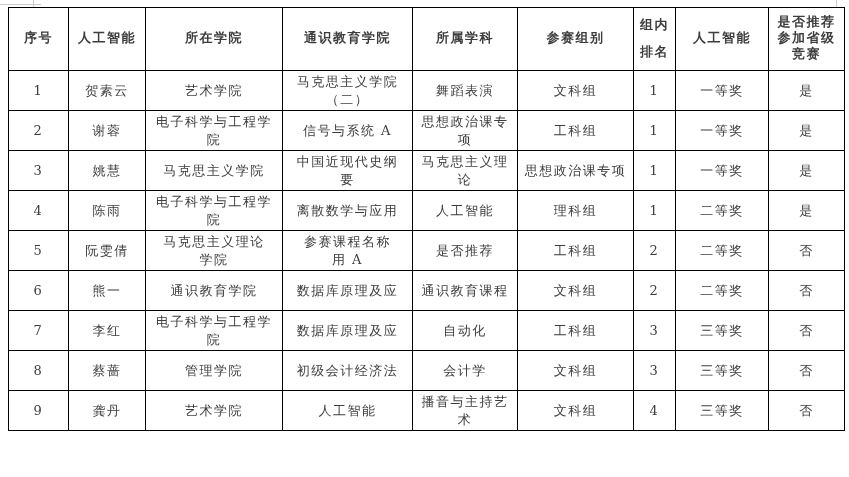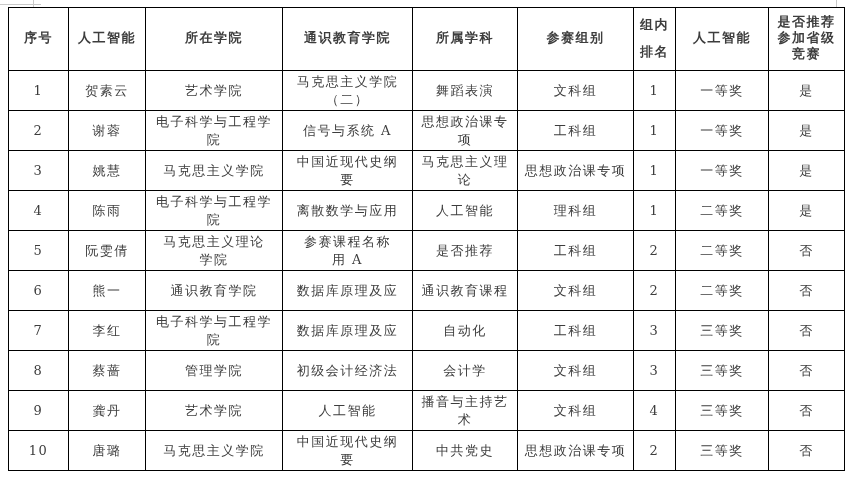--- a/index.html
+++ b/index.html
@@ -191,26 +191,14 @@
         <td>9</td>
         <td>龚丹</td>
         <td>艺术学院</td>
         <td>人工智能</td>
         <td>播音与主持艺术</td>
         <td>文科组</td>
         <td>4</td>
         <td>三等奖</td>
         <td>否</td>
       </tr>
-      <tr>
-        <td>10</td>
-        <td>唐璐</td>
-        <td>马克思主义学院</td>
-        <td>中国近现代史纲
-要</td>
-        <td>中共党史</td>
-        <td>思想政治课专项</td>
-        <td>2</td>
-        <td>三等奖</td>
-        <td>否</td>
-      </tr>
     </tbody>
 </table>
 
 </body></html>

